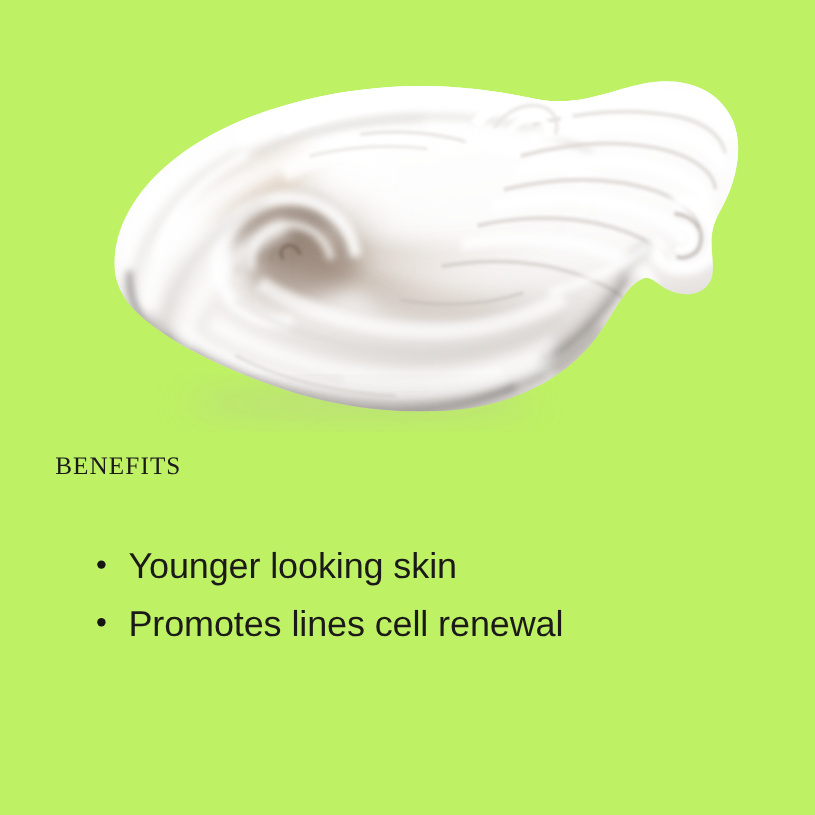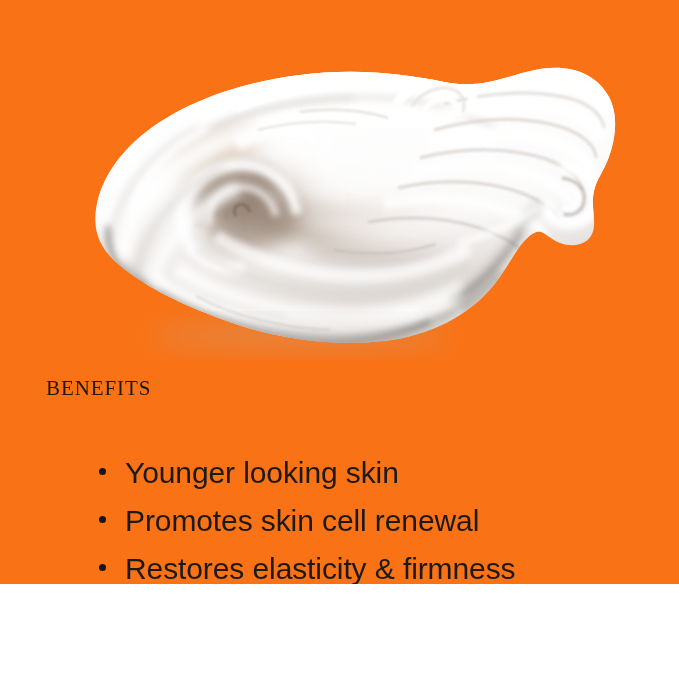--- a/index.html
+++ b/index.html
@@ -9,22 +9,22 @@
   }
   body {
     width: 679px;
     height: 679px;
     overflow: hidden;
     font-family: "Liberation Sans", sans-serif;
   }
   #page {
     position: relative;
     width: 679px;
-    height: 584px;
-    background: #f97316;
+    height: 679px;
+    background: #bef264;
     overflow: hidden;
   }
 
   
   #hero {
     position: absolute;
     left: 0;
     top: 0;
     width: 679px;
     height: 360px;
@@ -49,21 +49,21 @@
     top: 18px;
     font-family: "Liberation Serif", "DejaVu Serif", serif;
     font-size: 21px;
     letter-spacing: 0.9px;
     color: #1b1a19;
     line-height: 1;
     white-space: nowrap;
   }
   .benefit-list {
     position: absolute;
-    left: 99px;
+    left: 81px;
     top: 98px;
     margin: 0;
     padding: 0;
     list-style: none;
   }
   .benefit-item {
     display: flex;
     align-items: baseline;
     height: 48px;
     white-space: nowrap;
@@ -298,25 +298,21 @@
 
     <ul class="benefit-list">
 
       <li class="benefit-item">
         <span class="bullet-dot"></span>
         <span class="benefit-text">Younger looking skin</span>
       </li>
 
       <li class="benefit-item">
         <span class="bullet-dot"></span>
-        <span class="benefit-text">Promotes skin cell renewal</span>
+        <span class="benefit-text">Promotes lines cell renewal</span>
       </li>
 
 
-      <li class="benefit-item">
-        <span class="bullet-dot"></span>
-        <span class="benefit-text">Restores elasticity &amp; firmness</span>
-      </li>
 
     </ul>
   </div>
 
 </div>
 
 </body></html>

